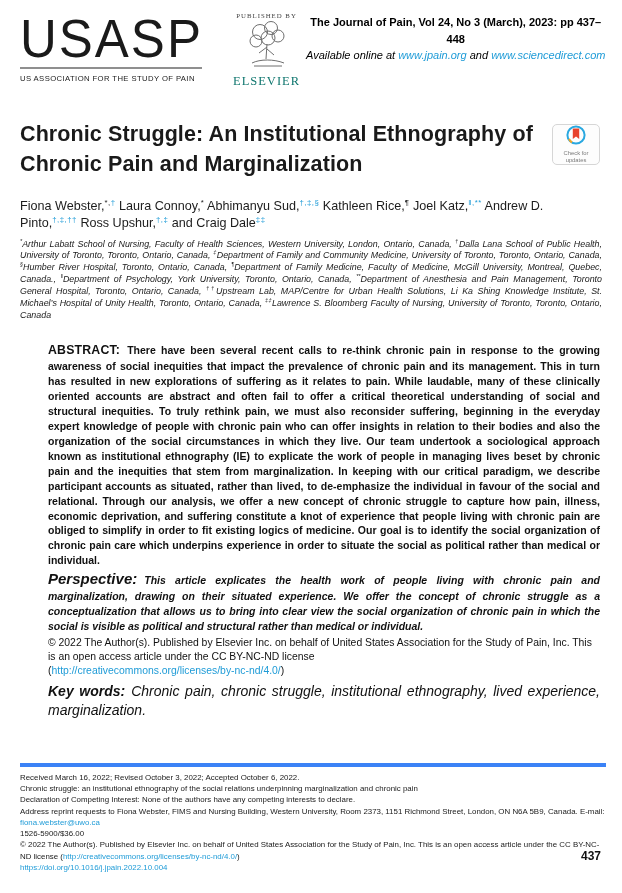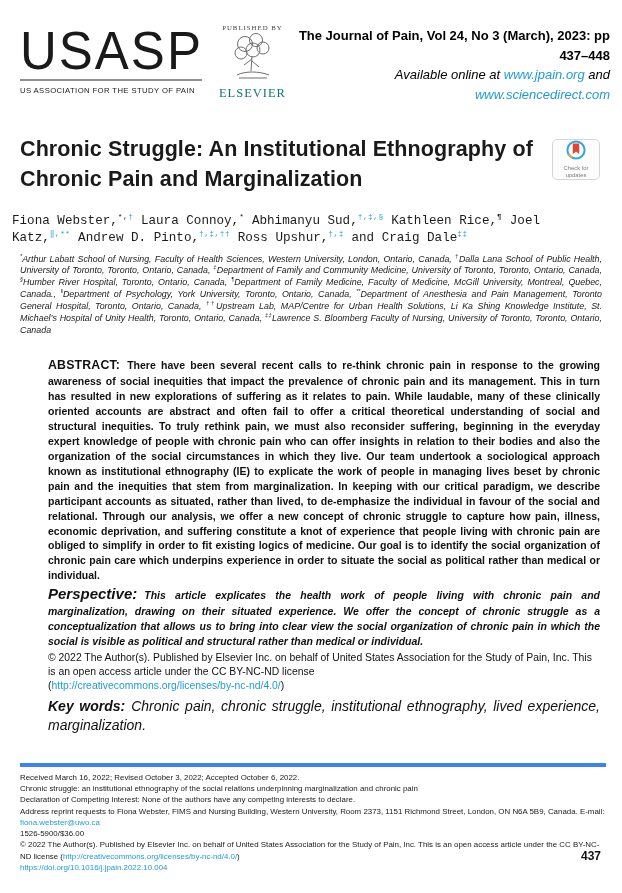--- a/index.html
+++ b/index.html
@@ -11,52 +11,52 @@
     background: #fff;
     font-family: "Liberation Sans", sans-serif;
     color: #000;
     overflow: hidden;
   }
   a { text-decoration: none; }
   .link { color: var(--link, #1e9bd7); }
   sup { font-size: 0.62em; line-height: 0; vertical-align: super; }
 
   
-  .header { display: flex; align-items: flex-start; padding: 24px 12px 0 20px; }
+  .header { display: flex; align-items: flex-start; padding: 12px 12px 0 20px; }
   .usasp-block { width: 196px; }
   .usasp-word {
     font-size: 51px; font-weight: 300; letter-spacing: 2px;
     line-height: 1; color: #1a1a1a; transform: scaleY(1.04); transform-origin: top left;
   }
   .usasp-rule { width: 182px; height: 2px; background: #8f8f8f; margin-top: 4px; }
   .usasp-sub { margin-top: 5px; font-size: 7.7px; letter-spacing: 0.4px; color: #1a1a1a; white-space: nowrap; }
   .elsevier-block { margin-left: 16px; width: 70px; text-align: center; font-family: "Liberation Serif", serif; color: #333; }
   .published-by { font-size: 6.8px; letter-spacing: 1px; color: #444; }
   .elsevier-word { font-size: 12.5px; letter-spacing: 1px; color: #0f766e; margin-top: 1px; }
-  .journal-info { margin-left: auto; text-align: right; padding-top: 2px; font-size: 13px; line-height: 1.5; }
+  .journal-info { margin-left: auto; text-align: center; padding-top: 2px; font-size: 11px; line-height: 1.5; }
   .journal-line { font-weight: bold; }
   .avail-line { font-style: italic; }
   .avail-line a { font-style: italic; }
 
   
   .title-row { position: relative; margin: 31px 20px 0 20px; }
   .article-title {
     font-size: 21.5px; font-weight: 600; line-height: 1.38; color: #1a1a1a;
     width: 520px; letter-spacing: 0.1px;
   }
   .badge {
     position: absolute; right: 2px; top: 4px;
     width: 48px; height: 41px; border: 1px solid #d6d6d6; border-radius: 5px;
     background: #fdfdfd; display: flex; flex-direction: column; align-items: center;
     justify-content: center; cursor: pointer;
   }
   .badge-text { font-size: 5.8px; color: #7a7a7a; line-height: 1.25; text-align: center; margin-top: 1px; }
 
   .authors {
-    margin: 19px 20px 0 12px; font-size: 12.6px; line-height: 1.32; color: #1c1c1c; width: 575px; font-family: Liberation Mono, monospace;
+    margin: 19px 20px 0 20px; font-size: 12.6px; line-height: 1.32; color: #1c1c1c; width: 575px;
   }
   .authors sup { letter-spacing: 0.5px; }
 
   .affiliations {
     margin: 7px 20px 0 20px; font-size: 8.9px; font-style: italic; line-height: 1.34;
     text-align: justify; color: #1a1a1a;
   }
 
   
   .abstract-wrap { margin: 20px 22px 0 48px; }

